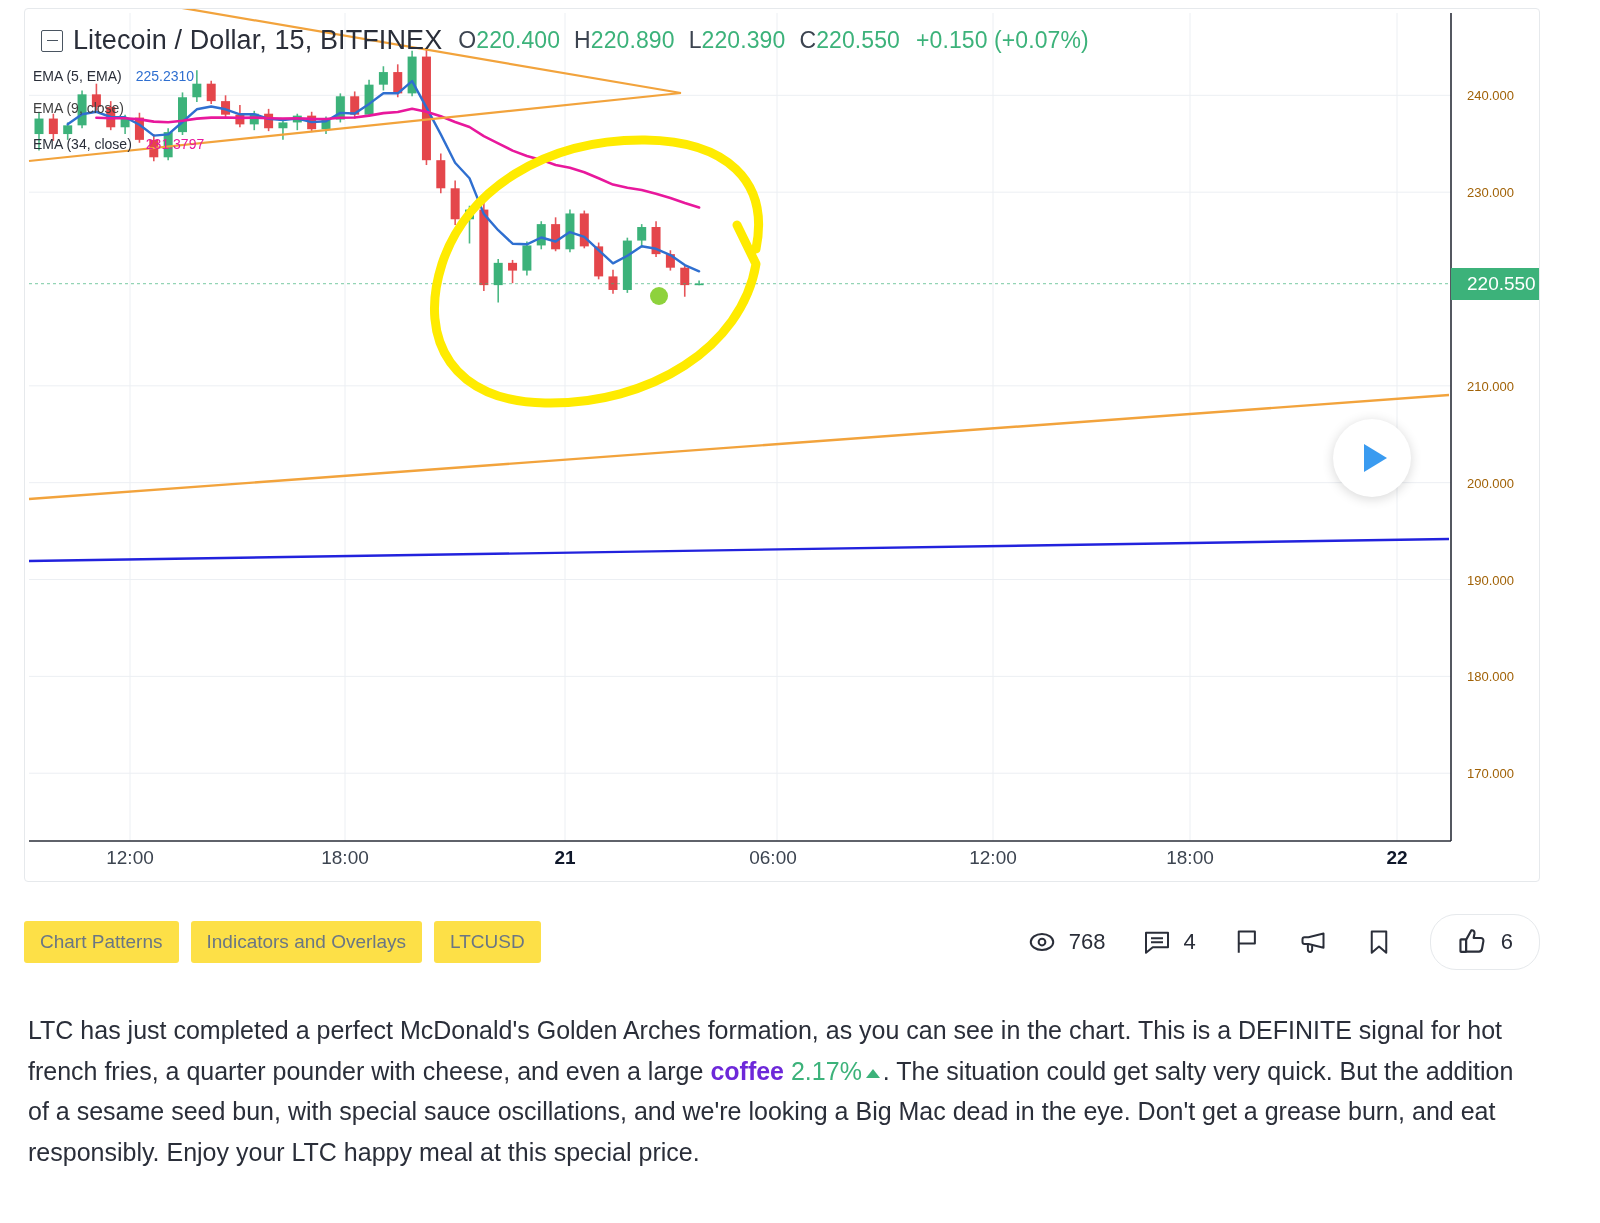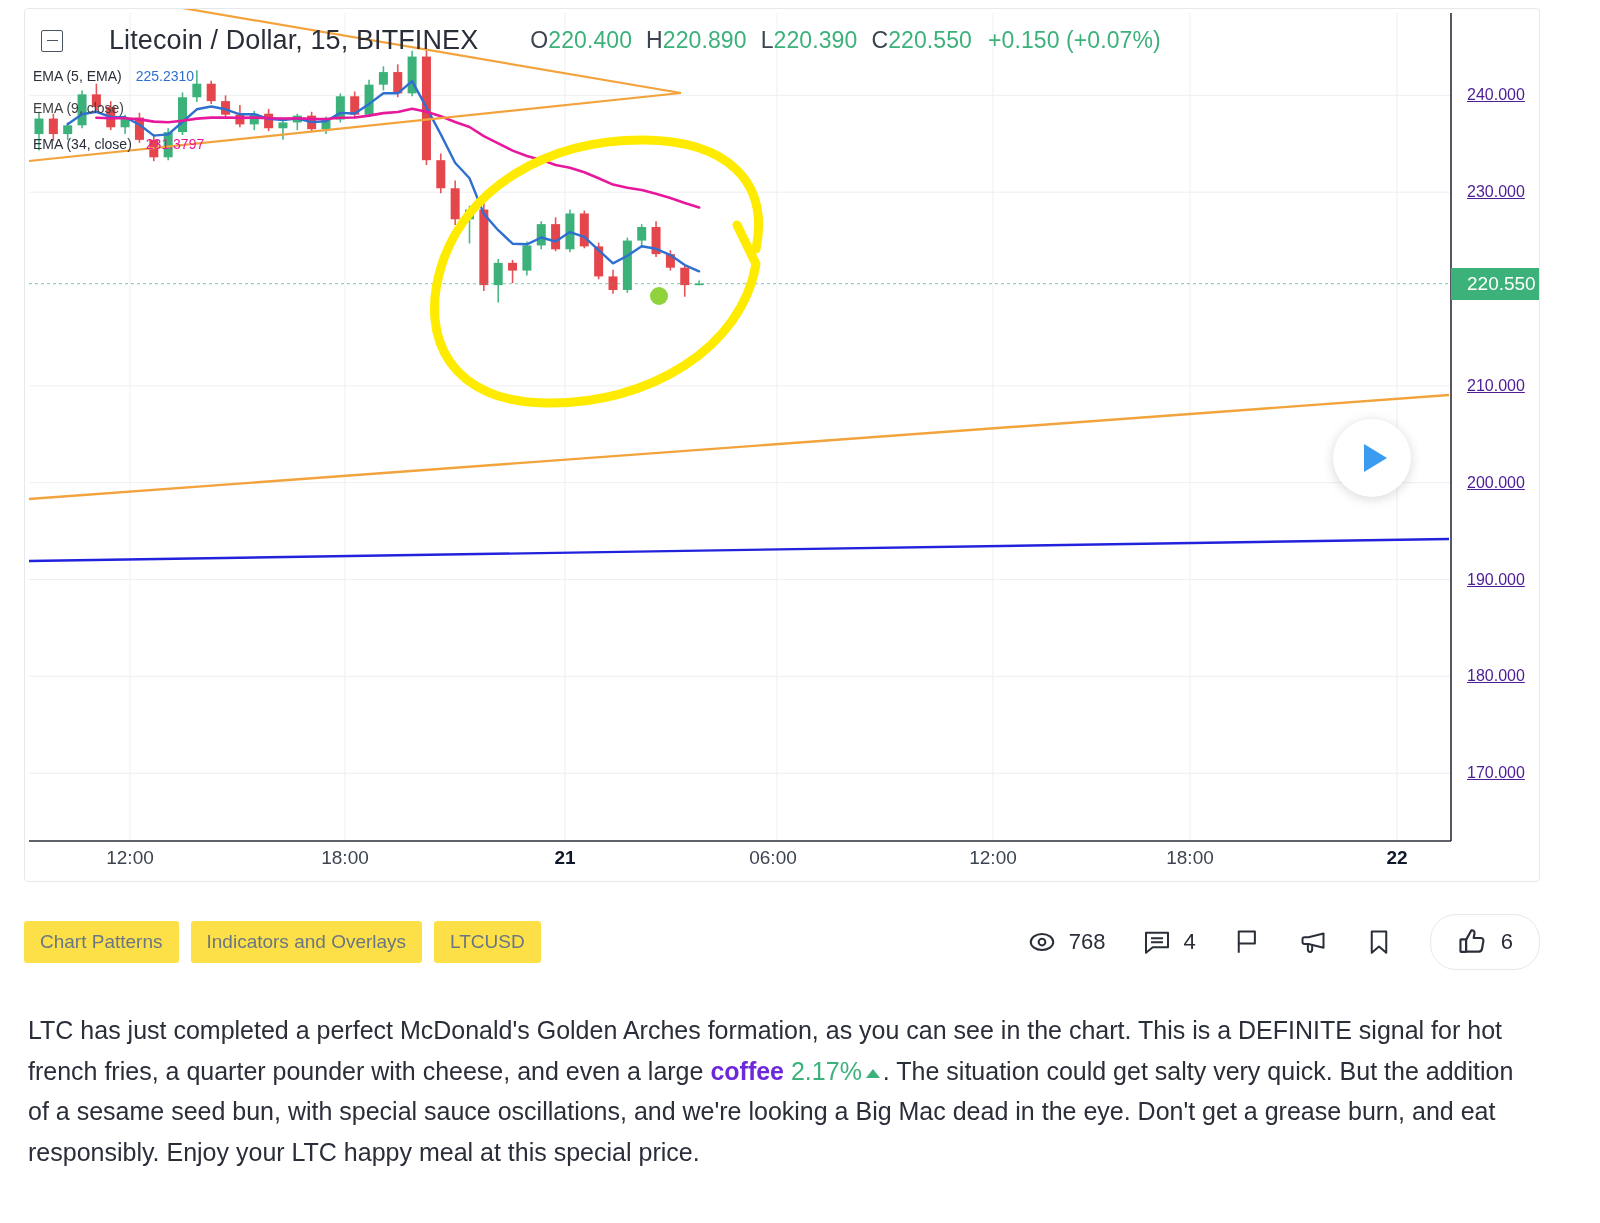--- a/index.html
+++ b/index.html
@@ -7,21 +7,21 @@
 
   .page{position:relative;width:1600px;height:1223px;}
 
   
   .chart-card{position:absolute;left:24px;top:8px;width:1516px;height:874px;
     background:#fff;border:1px solid #e6e9ec;border-radius:4px;box-sizing:border-box;overflow:hidden;}
   .chart-svg{position:absolute;left:0;top:0;width:1516px;height:874px;}
 
   
   .legend{position:absolute;left:16px;top:16px;pointer-events:none;}
-  .legend-title-row{display:flex;align-items:center;white-space:nowrap;gap:36px;}
+  .legend-title-row{display:flex;align-items:center;white-space:nowrap;}
   .collapse-box{width:20px;height:20px;border:1.6px solid #4a5561;border-radius:2px;
     display:inline-flex;align-items:center;justify-content:center;margin-right:10px;flex:none;}
   .collapse-box i{display:block;width:11px;height:1.8px;background:#4a5561;}
   .sym-title{font-size:27px;color:#2a2e39;letter-spacing:.1px;}
   .ohlc{font-size:23px;margin-left:16px;letter-spacing:.1px;}
   .ohlc .k{color:#3c4450;}
   .ohlc .v{color:#3cb27a;}
   .ohlc .sp{display:inline-block;width:14px;}
   .ohlc .chg{color:#3cb27a;margin-left:16px;}
 
@@ -30,21 +30,21 @@
   .legend-row.faded .nm{color:#404040;}
   .legend-row .val{margin-left:14px;}
   .v-blue{color:#2f6fd0;}
   .v-pink{color:#e8189c;}
   .r1{position:absolute;left:8px;top:52px;}
   .r2{position:absolute;left:8px;top:84px;}
   .r3{position:absolute;left:8px;top:120px;}
 
   
   .price-axis{position:absolute;left:1426px;top:0;width:90px;height:874px;}
-  .price-tick{position:absolute;left:16px;font-size:16px;color:#4c1d95;transform:translateY(-50%);white-space:nowrap;text-decoration:underline;}
+  .price-tick{position:absolute;left:16px;font-size:13px;color:#a16207;transform:translateY(-50%);white-space:nowrap;}
   .price-badge{position:absolute;left:0;width:90px;height:32px;background:#3cb27a;color:#fff;
     font-size:19px;display:flex;align-items:center;padding-left:16px;box-sizing:border-box;transform:translateY(-50%);}
 
   
   .time-tick{position:absolute;top:838px;font-size:19px;color:#3c4450;transform:translateX(-50%);white-space:nowrap;text-align:center;}
   .time-tick.bold{font-weight:bold;color:#0f172a;}
 
   
   .play-btn{position:absolute;left:1308px;top:410px;width:78px;height:78px;border-radius:50%;
     background:#fff;box-shadow:0 2px 12px rgba(0,0,0,.16);display:flex;align-items:center;justify-content:center;}

